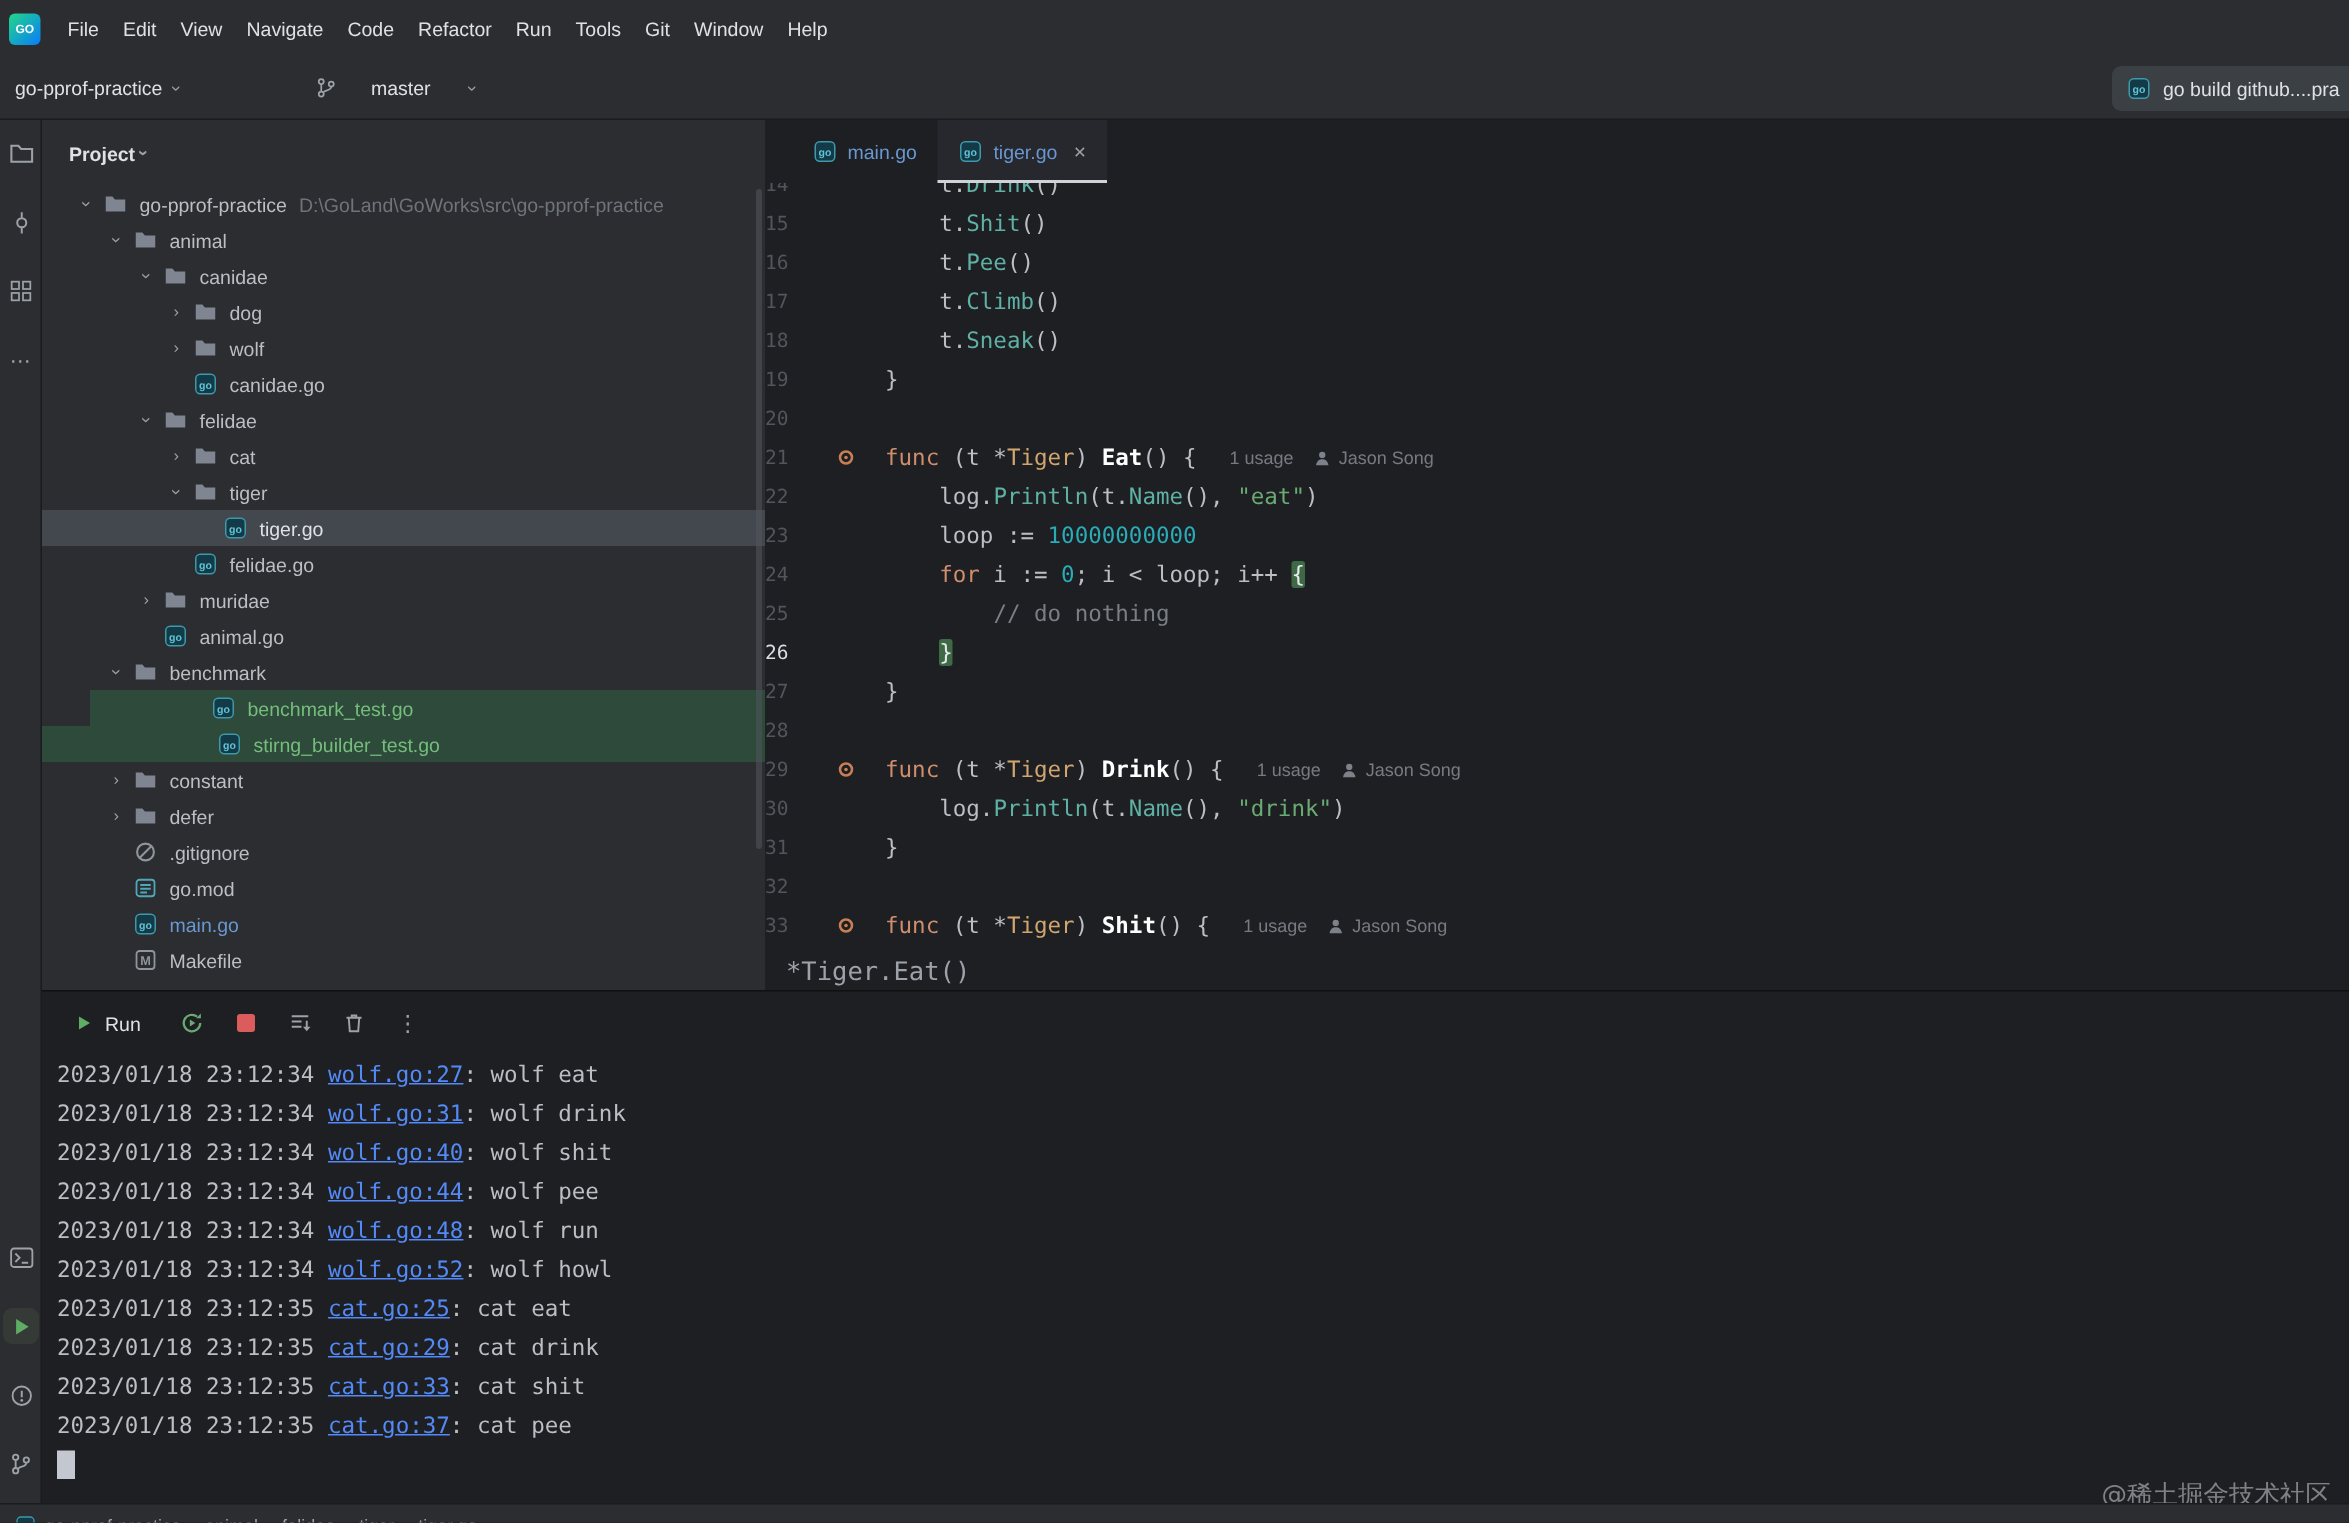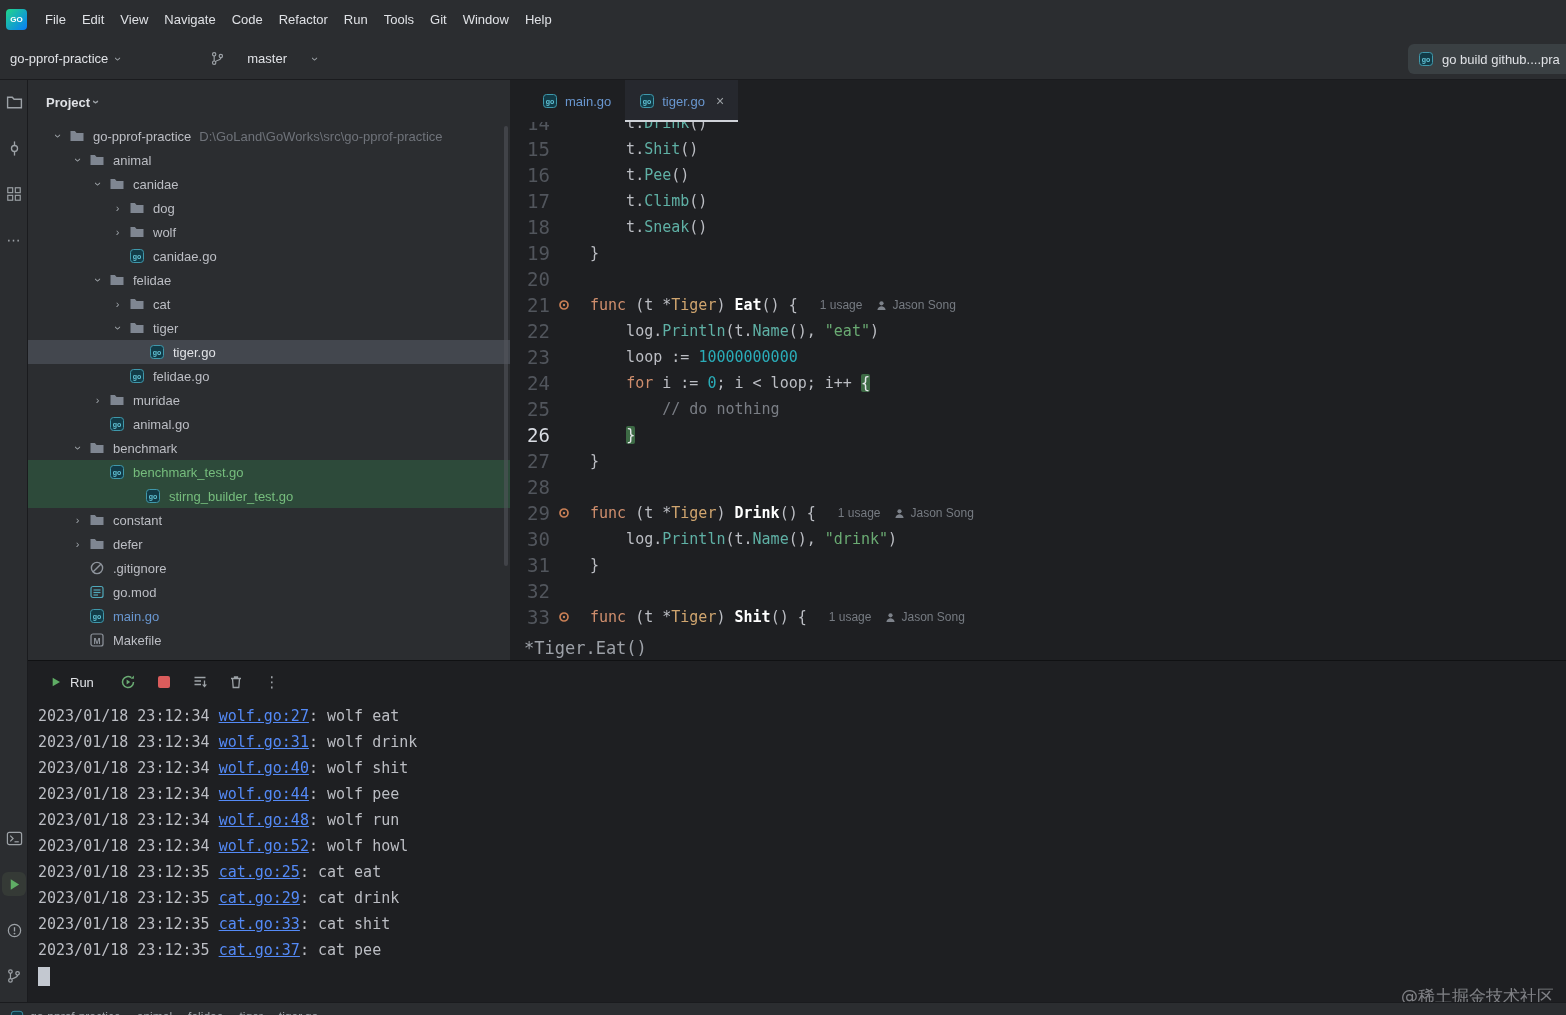--- a/index.html
+++ b/index.html
@@ -55,21 +55,21 @@
   
   .editor{position:absolute;left:510px;top:80px;width:1056px;height:580px;background:var(--bg-editor,#1e1f22)}
   .tabs{height:42px;display:flex;align-items:stretch;padding-left:18px}
   .tab{position:relative;display:flex;align-items:center;gap:7px;padding:0 14px;color:var(--modified-file,#6997d0)}
   .tab.active{background:#26282e}
   .tab.active::after{content:"";position:absolute;left:0;right:0;bottom:0;height:2px;background:#cfd2d8}
   .tabclose{color:#9da2a7;margin-left:4px;font-size:14px}
   .code{position:absolute;left:0;top:42px;right:0;height:514px;overflow:hidden}
   .lines{position:absolute;top:-12px;left:0;right:0}
   .cl{display:flex;align-items:center;height:26px;font-family:"DejaVu Sans Mono",monospace;font-size:15px;white-space:pre}
-  .cl .num{width:40px;flex:none;text-align:right;color:var(--gutter,#51555c);font-size:19px}
+  .cl .num{width:40px;flex:none;color:var(--gutter,#51555c);font-size:13px}
   .cl .gic{width:28px;flex:none;display:flex;align-items:center;padding-left:8px}
   .cl .src{flex:none;margin-left:12px}
   .cl.cur .num{color:#d9dce3}
   .d{color:var(--text,#bcbec4)} .k{color:var(--keyword,#cf8e6d)} .m{color:var(--method,#5fb0a5)}
   .f{color:var(--func-decl,#ffffff);font-weight:600} .t{color:var(--type,#d0a56f)}
   .s{color:var(--string,#6aab73)} .n{color:var(--number,#2aacb8)} .c{color:var(--comment,#7a7e85)}
   .b{background:var(--brace-match-bg,#3d6a45);color:#e6e8ec;border-radius:2px}
   .hint{font-family:"Liberation Sans",sans-serif;font-size:12px;color:var(--hint,#767b82);
         margin-left:22px;display:flex;align-items:center;gap:5px}
   .hint + .hint{margin-left:14px}
@@ -333,21 +333,21 @@
       </div>
       <div class="trow" style="padding-left: 40px;">
         <span class="chev"><span class="cdown">›</span></span>
         <span class="ticon">
           <svg width="16" height="16" viewBox="0 0 16 16">
             <path d="M1.5 3h4.4l1.7 2h6.9v8H1.5z" fill="#7f8691"></path>
           </svg>
         </span>
         <span class="tlabel">benchmark</span>
       </div>
-      <div class="trow vcs-added" style="padding-left: 60px;">
+      <div class="trow vcs-added" style="padding-left: 60px; margin-left: 32px;">
         <span class="chev"></span>
         <span class="ticon">
           <svg width="16" height="16" viewBox="0 0 16 16">
             <rect x="1.5" y="1.5" width="13" height="13" rx="3" fill="#123b47" stroke="#3f98ab" stroke-width="1"></rect>
             <text x="8" y="11" text-anchor="middle" font-size="7" font-weight="bold" fill="#62c3d6" font-family="sans-serif">go</text>
           </svg>
         </span>
         <span class="tlabel">benchmark_test.go</span>
       </div>
       <div class="trow vcs-added" style="padding-left: 96px;">

